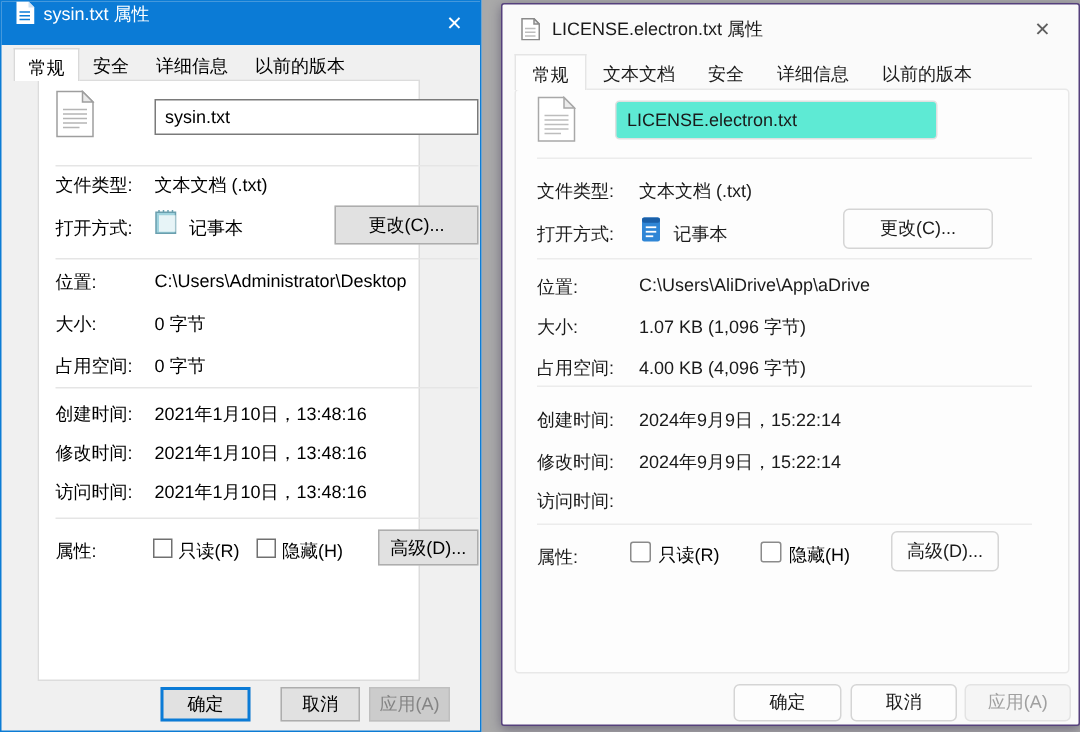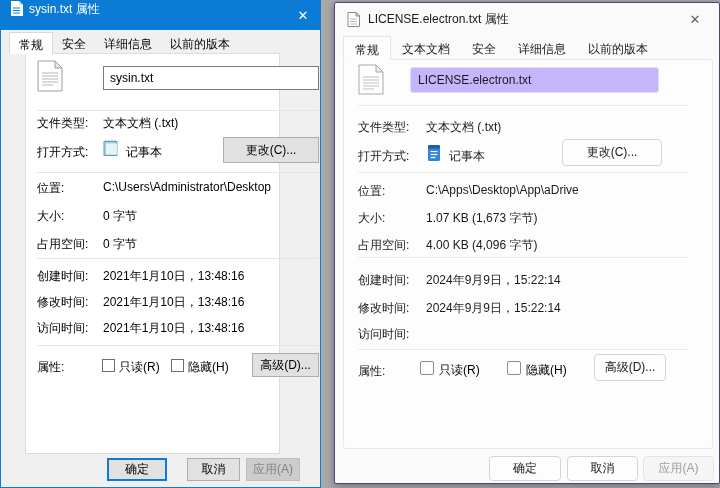--- a/index.html
+++ b/index.html
@@ -44,21 +44,21 @@
   .tabs-right { position:absolute; left:8px; top:33px; display:flex; }
   .tab11 { padding:5px 11px 6px; color:#1a1a1a; }
   .tab11.active { background:#fdfdfd; border:1px solid #e5e5e5; border-bottom:none; height:24px; z-index:3; }
 
   .page-right { position:absolute; left:8px; top:56px; width:370px; height:390px; background:#fdfdfd; border:1px solid #e8e8e8; border-radius:3px; z-index:2; }
 
   .labr { position:absolute; left:14px; color:#1a1a1a; white-space:nowrap; }
   .valr { position:absolute; left:82px; color:#1a1a1a; white-space:nowrap; }
   .sepr { position:absolute; left:14px; width:330px; border-top:1px solid #ececec; }
 
-  .fname-input11 { position:absolute; left:66px; top:7px; width:249px; height:25px; border:1px solid #e0e0e0; border-radius:3px; background:#c4b5fd; font-family:"Liberation Sans",sans-serif; font-size:12px; padding:12px 7px; color:#1a1a1a; }
+  .fname-input11 { position:absolute; left:66px; top:7px; width:215px; height:25px; border:1px solid #e0e0e0; border-radius:3px; background:#5eead4; font-family:"Liberation Sans",sans-serif; font-size:12px; padding:12px 7px; color:#1a1a1a; }
 
   .btn11 { position:absolute; background:#fdfdfd; border:1px solid #d5d5d5; border-radius:4px; font-family:"Liberation Sans",sans-serif; font-size:12px; color:#1a1a1a; display:flex; align-items:center; justify-content:center; }
   .btn11.disabled { background:#f5f5f5; border-color:#e3e3e3; color:#a0a0a0; }
 
   .cb11 { position:absolute; width:14px; height:14px; border:1px solid #8b8b8b; border-radius:2px; background:#fff; }
 </style>
 </head>
 <body>
 
 <section class="dlg dlg-left">
@@ -212,23 +212,23 @@
             <line x1="4.5" y1="13.5" x2="9.5" y2="13.5"></line>
           </g>
         </svg>
     </span>
     <span class="valr" style="left:105px;top:88px">记事本</span>
     <button class="btn11" style="left:218px;top:79px;width:100px;height:27px">更改(C)...</button>
 
     <div class="sepr" style="top:112px"></div>
 
     <span class="labr" style="top:123px">位置:</span>
-    <span class="valr" style="top:123px">C:\Apps\Desktop\App\aDrive</span>
+    <span class="valr" style="top:123px">C:\Users\AliDrive\App\aDrive</span>
     <span class="labr" style="top:150px">大小:</span>
-    <span class="valr" style="top:150px">1.07 KB (1,673 字节)</span>
+    <span class="valr" style="top:150px">1.07 KB (1,096 字节)</span>
     <span class="labr" style="top:177px">占用空间:</span>
     <span class="valr" style="top:177px">4.00 KB (4,096 字节)</span>
 
     <div class="sepr" style="top:197px"></div>
 
     <span class="labr" style="top:212px">创建时间:</span>
     <span class="valr" style="top:212px">2024年9月9日，15:22:14</span>
     <span class="labr" style="top:240px">修改时间:</span>
     <span class="valr" style="top:240px">2024年9月9日，15:22:14</span>
     <span class="labr" style="top:266px">访问时间:</span>

